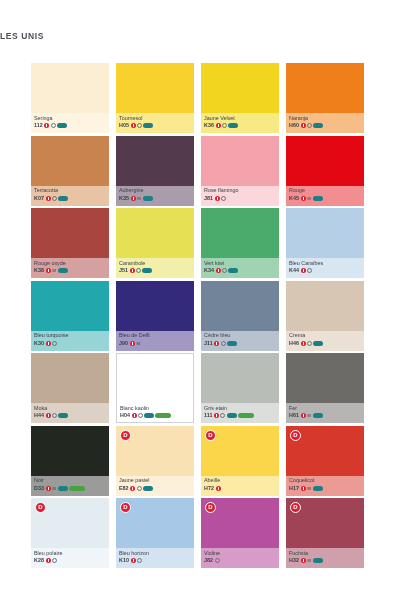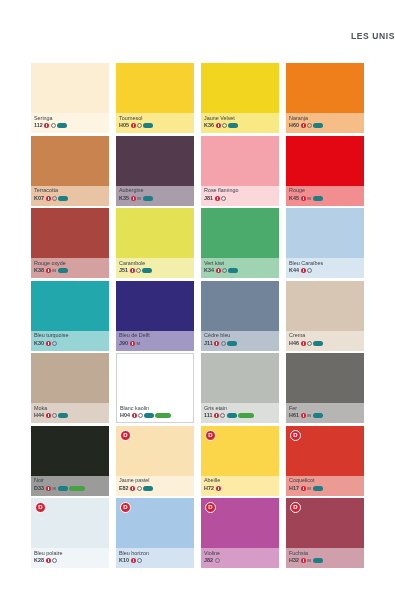--- a/index.html
+++ b/index.html
@@ -17,21 +17,21 @@
     position: relative;
     width: 395px;
     height: 600px;
     background: #ffffff;
   }
   .page-title {
     position: absolute;
     top: 31px;
     left: 0;
     width: 395px;
-    text-align: right;
+    text-align: left;
     font-size: 8.5px;
     font-weight: bold;
     letter-spacing: 0.6px;
     color: #4a4f58;
   }
   .grid {
     position: absolute;
     left: 31px;
     top: 63px;
     width: 333px;

